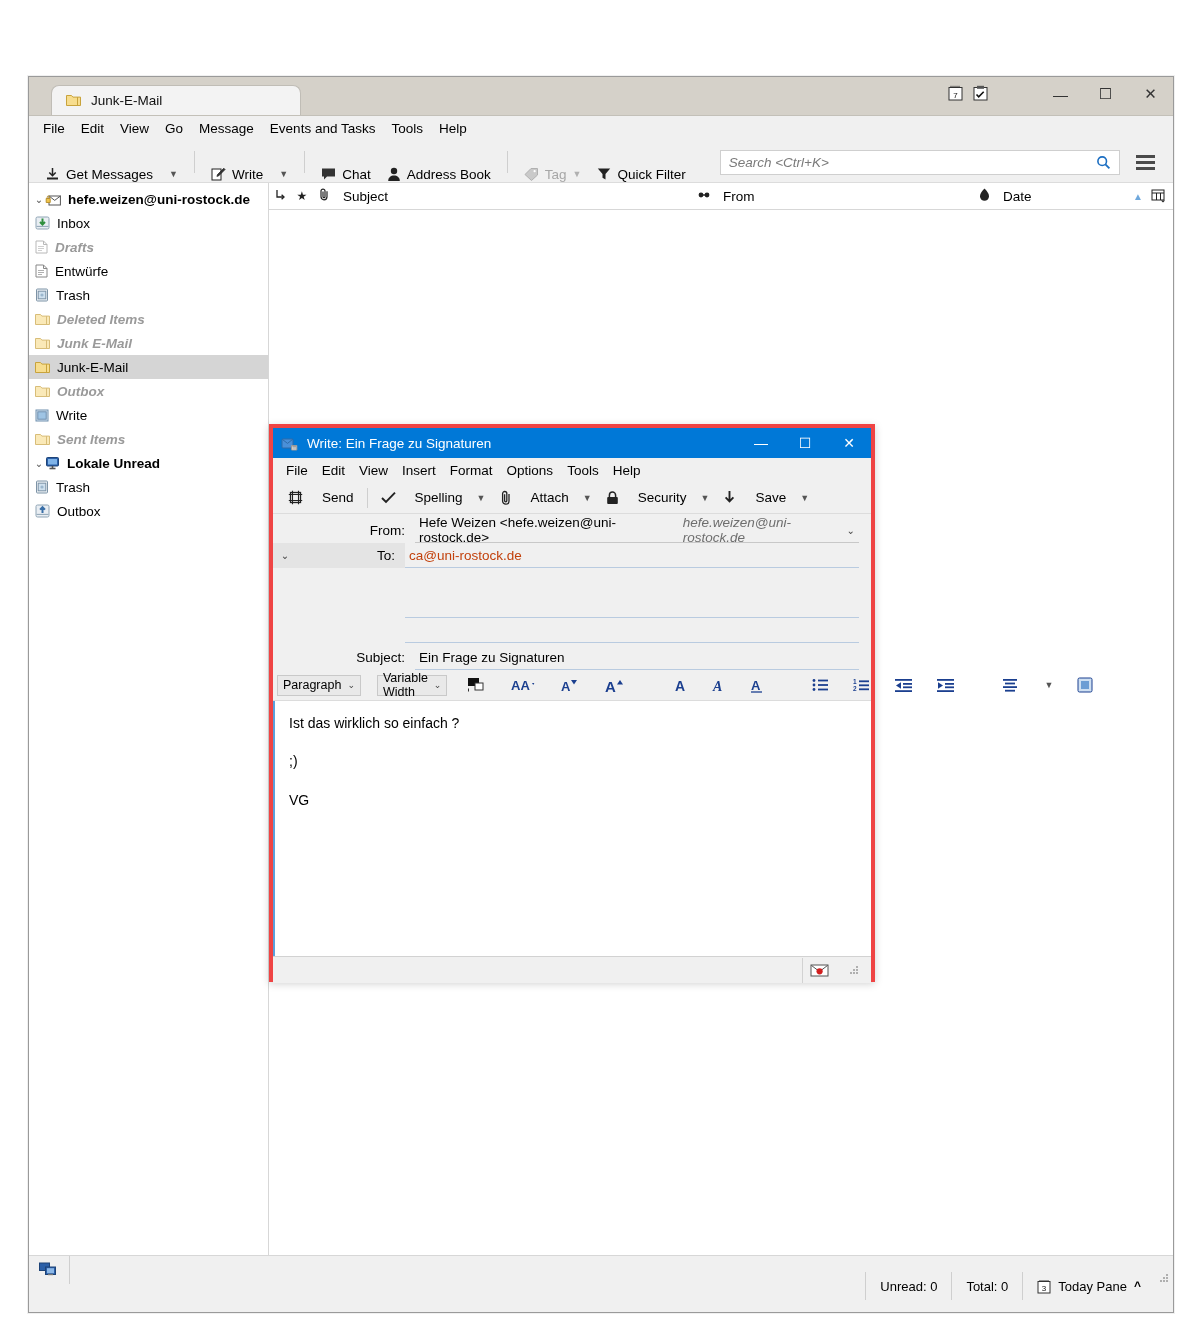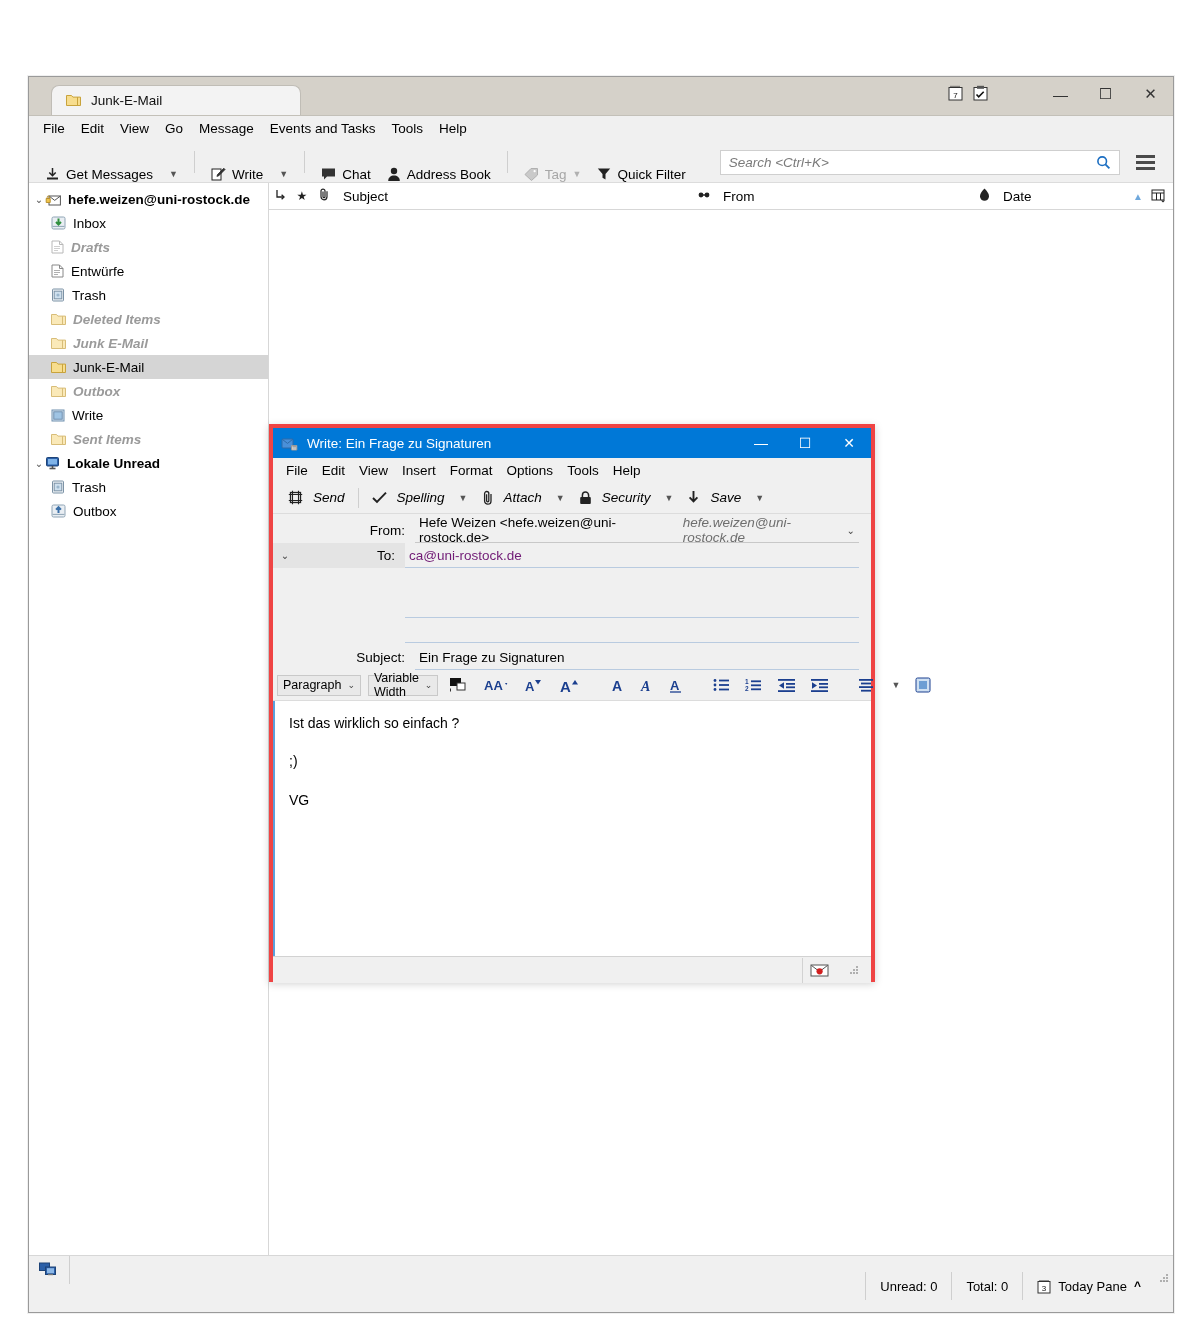--- a/index.html
+++ b/index.html
@@ -29,21 +29,21 @@
   .caret{font-size:9px;color:#555;}
   .searchbox{flex:1;margin-left:26px;margin-right:8px;height:25px;background:#fff;border:1px solid #cfcfcf;display:flex;align-items:center;padding:0 8px;box-sizing:border-box;}
   .searchbox .ph{flex:1;color:#7a7a7a;font-style:italic;font-size:13.5px;}
   .hamburger{display:flex;flex-direction:column;gap:3px;padding:6px 8px;margin-right:2px;}
   .hamburger i{display:block;width:19px;height:3px;background:#4a4a4a;}
 
   
   .body-split{display:flex;height:1072px;background:#fff;}
   .folder-pane{width:240px;background:#fff;border-right:1px solid #d7d7d7;padding-top:4px;box-sizing:border-box;}
   .frow{height:24px;display:flex;align-items:center;font-size:13.5px;white-space:nowrap;padding-left:4px;}
-  .frow.indent{padding-left:22px;}
+  .frow.indent{padding-left:6px;}
   .frow.sel{background:#d5d5d5;}
   .frow .fl{margin-left:7px;}
   .frow.bold .fl{font-weight:bold;}
   .frow.dim .fl{color:#9a9a9a;font-style:italic;font-weight:bold;}
   .twisty{width:12px;font-size:10px;color:#555;text-align:center;}
 
   .msg-pane{flex:1;background:#fff;position:relative;}
   .msg-header{height:26px;border-bottom:1px solid #d7d7d7;display:flex;align-items:center;font-size:13.5px;background:#fff;}
   .mh-ico{width:22px;text-align:center;font-size:12px;color:#222;}
   .mh-col{padding-left:8px;}
@@ -57,42 +57,42 @@
 
   
   #compose{position:absolute;left:269px;top:424px;width:606px;height:558px;background:#f0f0f0;border:4px solid #ef4444;box-sizing:border-box;box-shadow:0 2px 8px rgba(0,0,0,.18);}
   .c-title{height:30px;background:#0078d7;display:flex;align-items:center;color:#fff;font-size:13.5px;}
   .c-title .ct-label{margin-left:9px;}
   .c-win-btns{margin-left:auto;display:flex;height:30px;}
   .c-win-btn{width:44px;display:flex;align-items:center;justify-content:center;color:#fff;font-size:14px;}
   .c-menubar{height:24px;background:#f0f0f0;display:flex;align-items:center;padding-left:6px;}
   .c-menu{padding:2px 7px;font-size:13.5px;}
   .c-toolbar{height:31px;background:#f0f0f0;display:flex;align-items:center;padding-left:8px;border-bottom:1px solid #dcdcdc;}
-  .c-tb{display:flex;align-items:center;gap:10px;padding:4px 7px;font-size:13.5px;white-space:nowrap;font-style:italic;}
+  .c-tb{display:flex;align-items:center;gap:19px;padding:4px 7px;font-size:13.5px;white-space:nowrap;}
   .c-sep{width:1px;height:20px;background:#cfcfcf;margin:0 6px;}
 
   
   .addr-area{background:#f0f0f0;padding-top:4px;}
   .addr-row{display:flex;align-items:center;height:25px;}
   .addr-gut{width:24px;text-align:center;font-size:10px;color:#444;}
   .addr-lbl{width:108px;text-align:right;padding-right:10px;font-size:13.5px;white-space:nowrap;}
   .addr-val{flex:1;margin-right:12px;height:24px;display:flex;align-items:center;font-size:13.5px;border-bottom:1px solid #b9cbe0;box-sizing:border-box;padding-left:4px;}
   .addr-val.nobdr{border-bottom:none;}
   .addr-val.from{border-bottom:1px solid #c8c8c8;}
   .addr-row.to .addr-gut,.addr-row.to .addr-lbl{background:#e4e4e4;}
   .addr-row.to .addr-lbl{height:25px;display:flex;align-items:center;justify-content:flex-end;box-sizing:border-box;}
   .addr-row.to .addr-gut{height:25px;display:flex;align-items:center;justify-content:center;box-sizing:border-box;}
   .gray-it{color:#6e6e6e;font-style:italic;margin-left:7px;}
-  .red{color:#701a75;}
+  .red{color:#c2410c;}
   .chev{margin-left:auto;font-size:10px;color:#444;padding-right:4px;}
   .blank-row{height:25px;display:flex;align-items:center;}
   .blank-row .sp{width:132px;}
 
   
-  .fmt-bar{height:30px;background:#f0f0f0;display:flex;align-items:center;padding:0 4px;gap:7px;border-bottom:1px solid #dcdcdc;}
+  .fmt-bar{height:30px;background:#f0f0f0;display:flex;align-items:center;padding:0 4px;gap:16px;border-bottom:1px solid #dcdcdc;}
   .combo{height:21px;background:#e9e9e9;border:1px solid #c9c9c9;display:flex;align-items:center;font-size:12.5px;padding:0 5px;box-sizing:border-box;}
   .combo .cv{flex:1;}
   .combo .cc{font-size:9px;color:#444;margin-left:6px;}
   .fmt-ico{color:#1b3f8f;font-weight:bold;font-size:14px;padding:2px 4px;display:flex;align-items:center;}
   .fmt-sep{width:1px;height:18px;background:#c9c9c9;margin:0 4px;}
 
   
   .c-body{background:#fff;border-left:2px solid #5aa0dc;height:255px;padding:12px 14px;box-sizing:border-box;font-size:14px;line-height:1.45;}
   .c-body p{margin:0 0 18px 0;}
   .c-status{height:26px;background:#f0f0f0;border-top:1px solid #d2d2d2;display:flex;align-items:center;justify-content:flex-end;}

